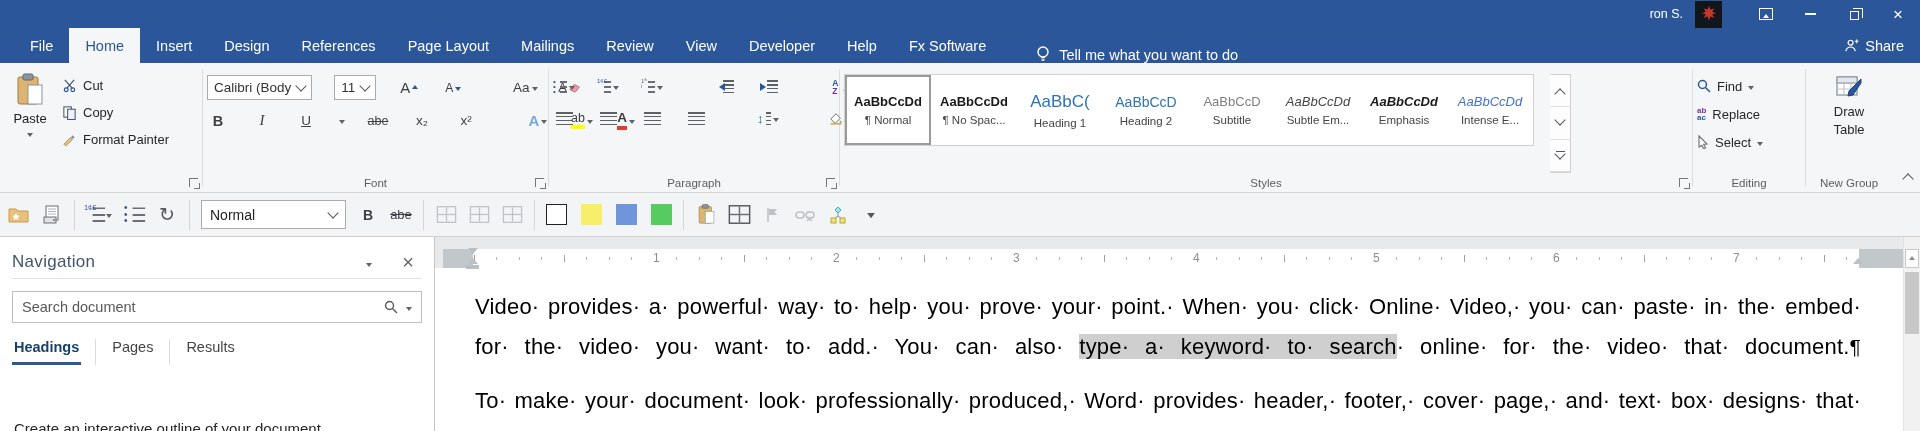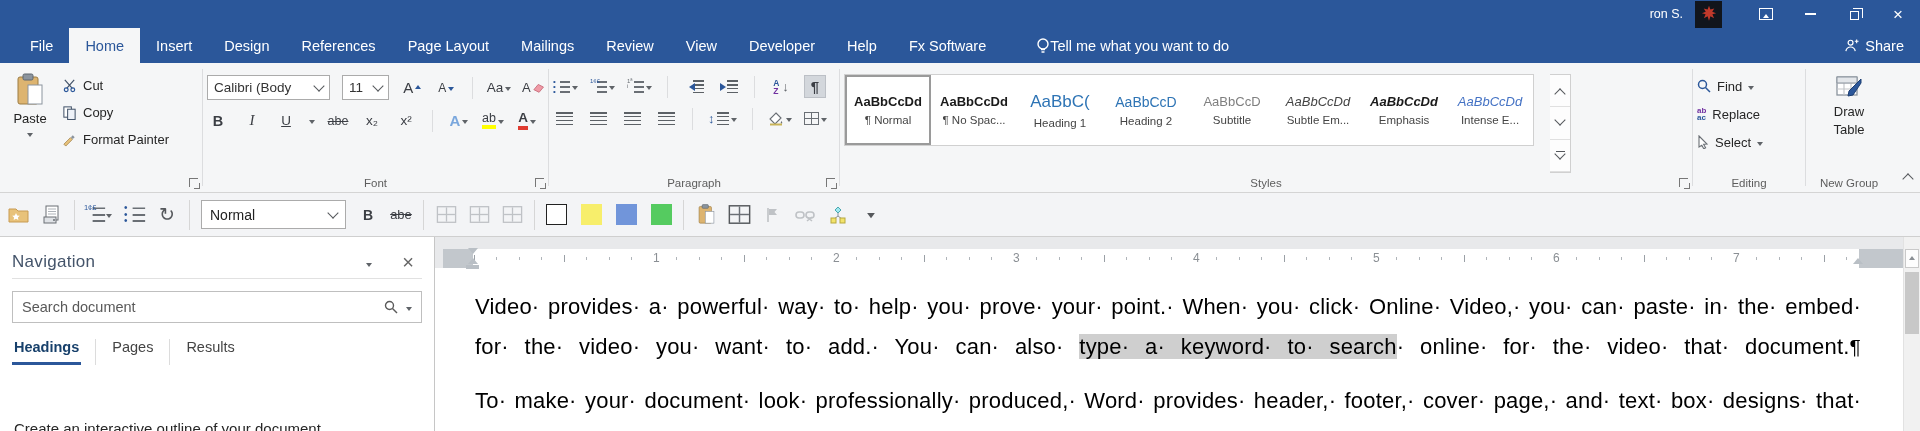--- a/index.html
+++ b/index.html
@@ -17,21 +17,21 @@
 .ribopt-icon::after { content:""; position:absolute; left:3px; top:2px; width:0; height:0; border:3px solid transparent; border-bottom:4px solid #fff; }
 .min-glyph { width:11px; height:1.5px; background:#fff; }
 .restore-glyph { width:9px; height:9px; border:1.2px solid #fff; position:relative; margin-top:2px; }
 .restore-glyph::before { content:""; position:absolute; left:2px; top:-4px; width:9px; height:9px; border:1.2px solid #fff; border-left:none; border-bottom:none; }
 .close-glyph { font-size:17px; line-height:1; }
 
 
 .tabrow { height:35px; background:#2b579a; display:flex; align-items:stretch; color:#fff; flex:0 0 auto; padding-left:14px; }
 .tab { padding:0 16px; display:flex; align-items:center; font-size:14.5px; cursor:default; }
 .tab.active { background:#f5f6f7; color:#2b579a; }
-.tellme { display:flex; align-items:center; margin-left:34px; font-size:14.5px; }
+.tellme { display:flex; align-items:flex-end; gap:9px; margin-left:34px; font-size:14.5px; }
 .share { margin-left:auto; margin-right:16px; display:flex; align-items:center; gap:6px; font-size:14.5px; }
 
 
 .ribbon { height:130px; background:#f5f6f7; border-bottom:1px solid #d4d4d4; display:flex; flex:0 0 auto; padding:0 2px; position:relative; }
 .rgroup { display:flex; flex-direction:column; position:relative; padding:4px 4px 0 4px; }
 .gsep { width:1px; background:#dcdddf; margin:6px 0; }
 .gbody { flex:1; }
 .glabel { height:19px; display:flex; align-items:center; justify-content:center; font-size:11.5px; color:#5d5d5d; }
 .launcher { position:absolute; right:4px; bottom:5px; width:9px; height:9px; border-left:1.4px solid #777; border-top:1.4px solid #777; }
 .launcher::after { content:""; position:absolute; right:-2px; bottom:-2px; width:5px; height:5px; border-right:1.7px solid #777; border-bottom:1.7px solid #777; }
@@ -42,21 +42,21 @@
 .chev.up { transform:rotate(-135deg); top:3px; }
 
 
 .clip-body { display:flex; gap:8px; }
 .paste-big { width:48px; display:flex; flex-direction:column; align-items:center; justify-content:flex-start; padding-top:6px; gap:4px; font-size:13px; color:#222; }
 .clip-col { display:flex; flex-direction:column; justify-content:flex-start; padding-top:8px; gap:7px; }
 .sbtn { display:flex; align-items:center; gap:6px; font-size:13px; color:#262626; height:20px; white-space:nowrap; }
 
 
 .rowset { display:flex; flex-direction:column; gap:9px; padding-top:8px; }
-.crow { display:flex; align-items:center; gap:12px; }
+.crow { display:flex; align-items:center; gap:22px; }
 .combobox { background:#fff; border:1px solid #ababab; height:25px; display:flex; align-items:center; padding:0 6px; font-size:13.5px; color:#333; gap:6px; }
 .combobox .val { flex:1; white-space:nowrap; overflow:hidden; }
 .gbtn { min-width:22px; height:23px; display:flex; align-items:center; justify-content:center; font-size:13.5px; color:#3b3e44; gap:2px; }
 .gbtn.pressed { background:#d3d7dc; border:1px solid #bcc0c6; }
 .vsep { width:1px; height:22px; background:#dcdddf; margin:0 3px; }
 .bold-g { font-weight:bold; font-size:14.5px; }
 .italic-g { font-family:"Liberation Serif",serif; font-style:italic; font-size:15px; }
 .under-g { text-decoration:underline; }
 .strike-g { text-decoration:line-through; font-size:12.5px; }
 .fx-g { color:#7aa7dd; font-weight:bold; font-size:15px; }

